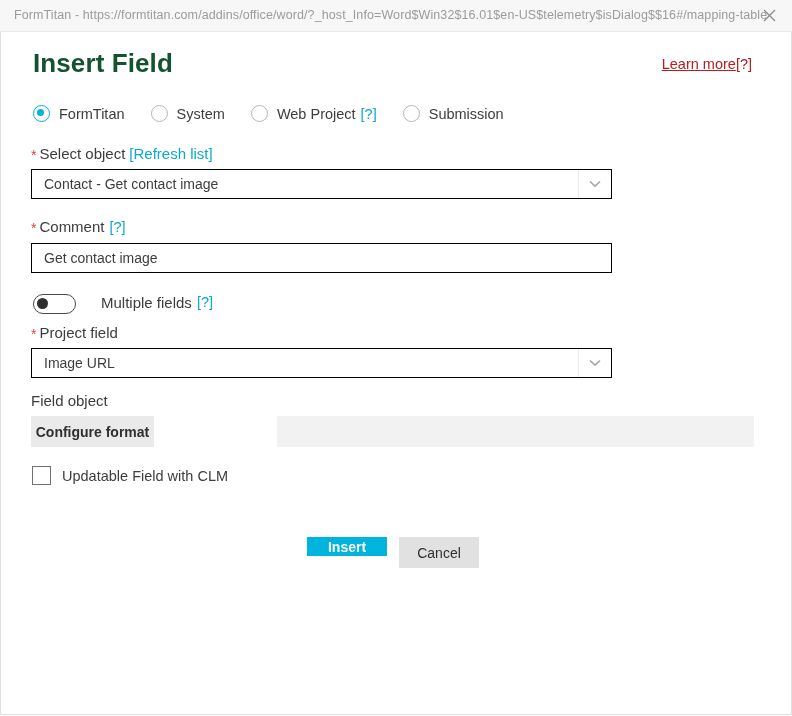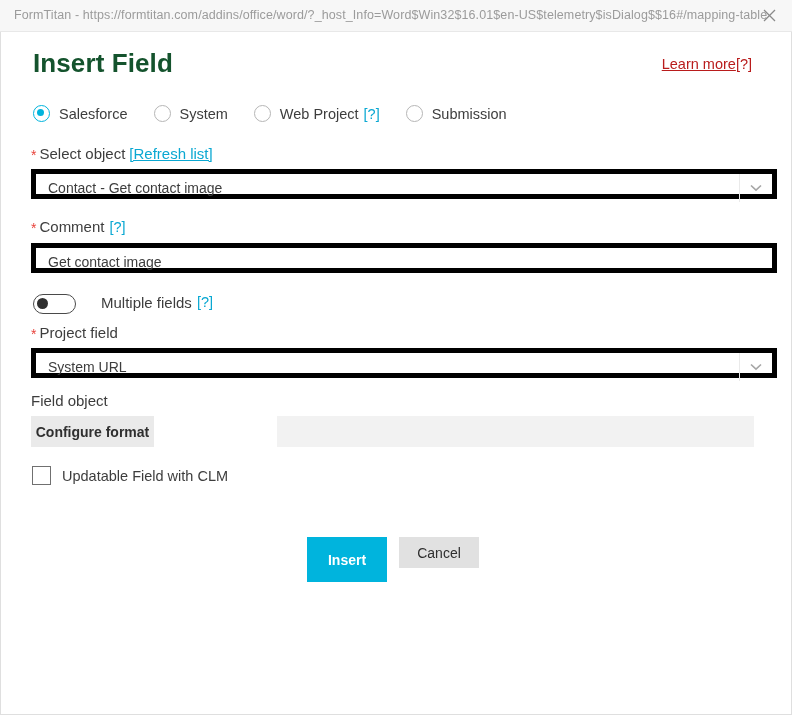--- a/index.html
+++ b/index.html
@@ -153,33 +153,32 @@
   }
   .req-star {
     color: #e8413a;
     font-size: 14px;
     margin-right: 3px;
     position: relative;
     top: 1px;
   }
   .inline-link {
     color: #0aa8d2;
-    text-decoration: underline;
     margin-left: 4px;
     cursor: pointer;
   }
 
   
   .control {
     position: absolute;
     left: 30px;
-    width: 746px;
+    width: 581px;
     height: 30px;
     box-sizing: border-box;
-    border: 5px solid #000000;
+    border: 1px solid #000000;
     background: #ffffff;
     font-size: 14px;
     color: #3d3d3d;
   }
   .control .value {
     position: absolute;
     left: 12px;
     top: 6px;
     font-size: 14px;
     color: #3d3d3d;
@@ -289,21 +288,21 @@
     color: #3d3d3d;
     white-space: nowrap;
   }
 
   
   .btn-insert {
     position: absolute;
     left: 306px;
     top: 505px;
     width: 80px;
-    height: 45px;
+    height: 19px;
     background: #00b4dd;
     border: none;
     color: #ffffff;
     font-family: "Liberation Sans", sans-serif;
     font-size: 14px;
     font-weight: bold;
     cursor: pointer;
     padding: 0;
   }
   .btn-cancel {
@@ -343,21 +342,21 @@
     <div class="page-title">Insert Field</div>
 
     <div class="learn-more">
       <span class="lm-text">Learn more</span><span class="lm-q">[?]</span>
     </div>
 
     <div class="radio-row">
 
       <div class="radio-item">
         <span class="radio-circle checked"></span>
-        <span class="radio-label">Salesforce</span>
+        <span class="radio-label">FormTitan</span>
       </div>
 
       <div class="radio-item">
         <span class="radio-circle"></span>
         <span class="radio-label">System</span>
       </div>
 
       <div class="radio-item">
         <span class="radio-circle"></span>
         <span class="radio-label">Web Project</span>
@@ -398,21 +397,21 @@
       </span>
       <span class="toggle-label">Multiple fields</span>
       <span class="hint-q">[?]</span>
     </div>
 
     <div class="field-label" style="left:30px; top:292px;">
       <span class="req-star">*</span><span>Project field</span>
     </div>
 
     <div class="control" style="top:316px;">
-      <span class="value">System URL</span>
+      <span class="value">Image URL</span>
       <span class="select-arrow">
         <svg width="12" height="8" viewBox="0 0 12 8">
           <polyline points="1,1.5 6,6.2 11,1.5" fill="none" stroke="#a6a6a6" stroke-width="1.6"></polyline>
         </svg>
       </span>
     </div>
 
     <div class="section-label">Field object</div>
     <button class="configure-btn">Configure format</button>
     <div class="format-preview"></div>

